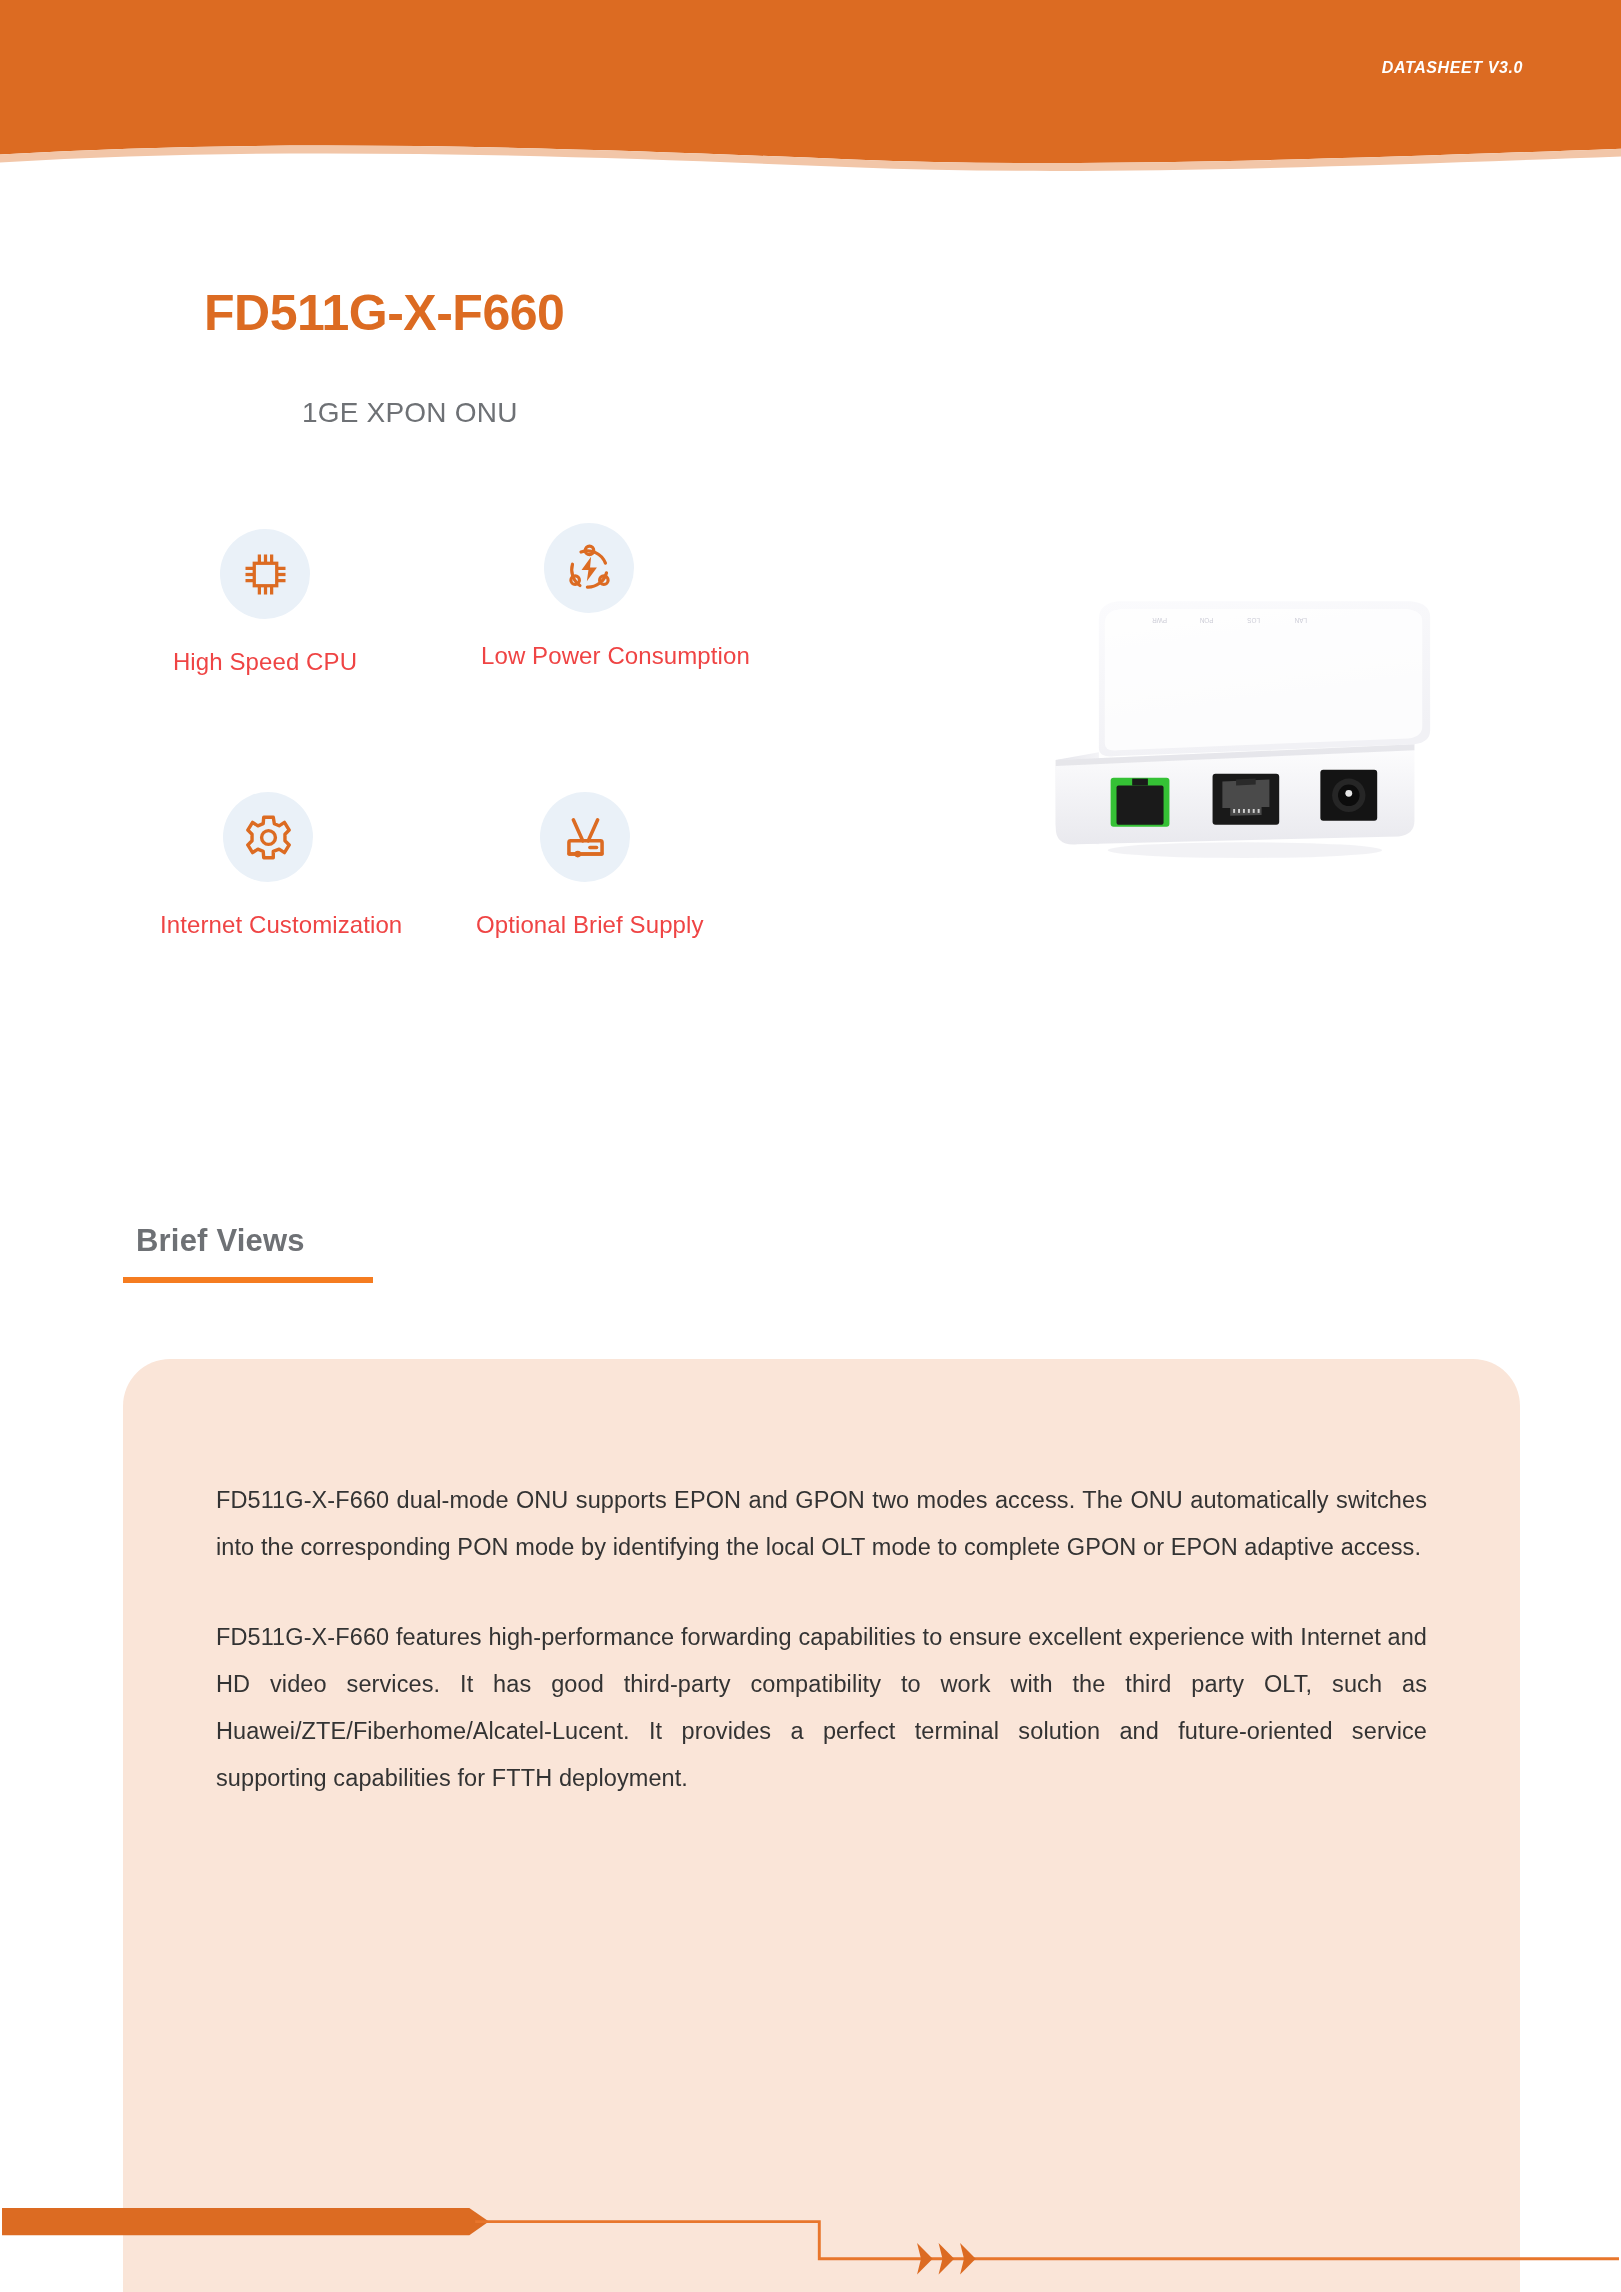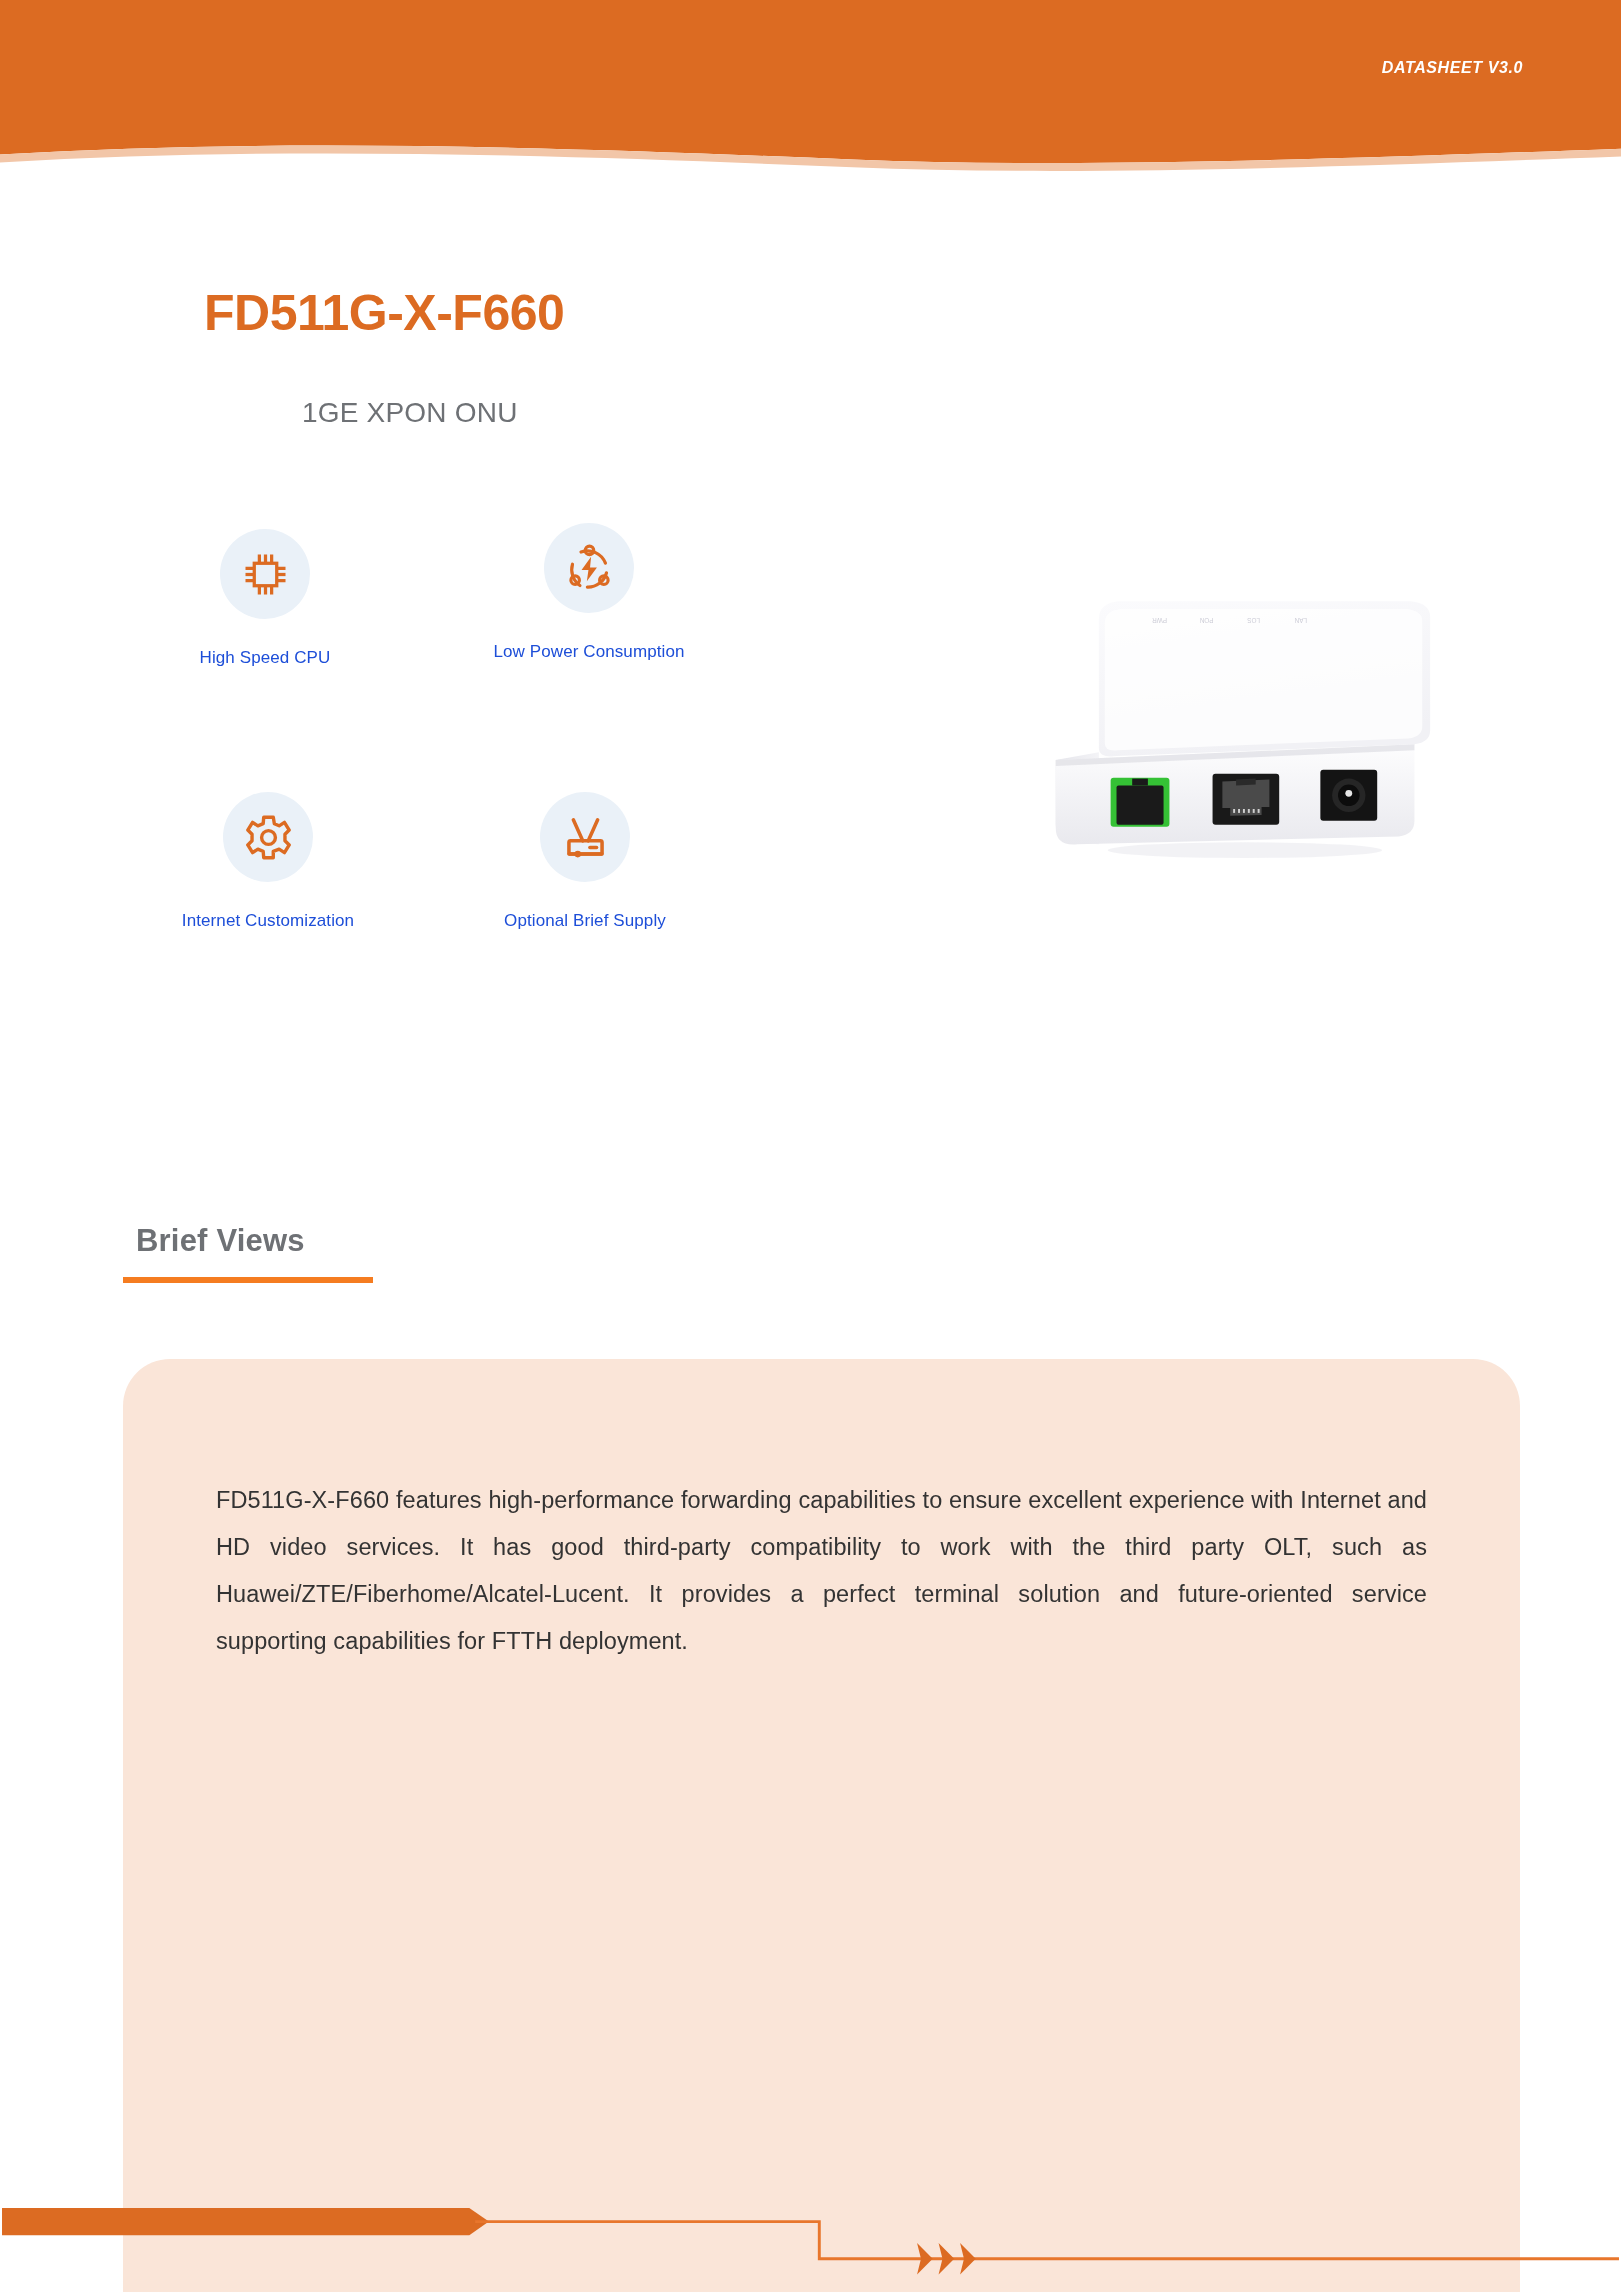--- a/index.html
+++ b/index.html
@@ -82,22 +82,22 @@
     display: flex;
     align-items: center;
     justify-content: center;
     margin: 0 auto;
   }
   .feature-icon-wrap svg {
     display: block;
   }
   .feature-label {
     margin-top: 29px;
-    font-size: 17px;
-    color: #1d4ed8;
+    font-size: 24px;
+    color: #ef4444;
     white-space: nowrap;
     letter-spacing: 0.1px;
   }
 
   .feature.f0 { left: 172px; top: 0px;   width: 186px; }
   .feature.f1 { left: 481px; top: -5.9px;  width: 216px; }
   .feature.f2 { left: 160px; top: 263px; width: 216px; }
   .feature.f3 { left: 476px; top: 263px; width: 218px; }
 
   
@@ -303,20 +303,21 @@
     </g>
   </svg>
 </div>
 
 <div class="section-heading">
   <div class="section-heading-text">Brief Views</div>
   <div class="section-heading-rule"></div>
 </div>
 
 <div class="brief-panel">
+  <p class="brief-paragraph">FD511G-X-F660 dual-mode ONU supports EPON and GPON two modes access. The ONU automatically switches into the corresponding PON mode by identifying the local OLT mode to complete GPON or EPON adaptive access.</p>
   <p class="brief-paragraph">FD511G-X-F660 features high-performance forwarding capabilities to ensure excellent experience with Internet and HD video services.    It has good third-party compatibility to work with the third party OLT, such as Huawei/ZTE/Fiberhome/Alcatel-Lucent. It provides a perfect terminal solution and future-oriented service supporting capabilities for FTTH deployment.</p>
 </div>
 
 <div class="footer">
   <svg width="1621" height="131" viewBox="0 0 1654 134">
     <path d="M0 48 L478 48 L498 62 L478 76 L0 76 Z" fill="#DC6B22"></path>
     <path d="M484 62 L836 62 L836 100 L1654 100" stroke="#E8762C" stroke-width="3" fill="none"></path>
     <g fill="#DC6B22">
       <path d="M936 84 L952 100 L936 116 L940 100 Z"></path>
       <path d="M958 84 L974 100 L958 116 L962 100 Z"></path>

